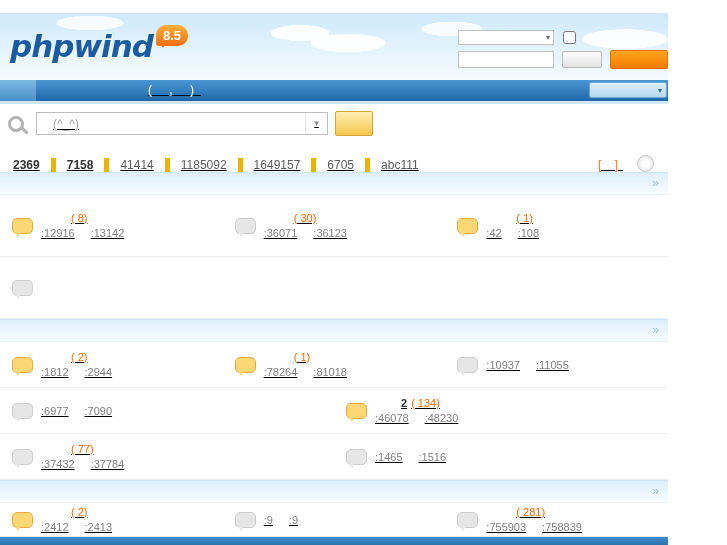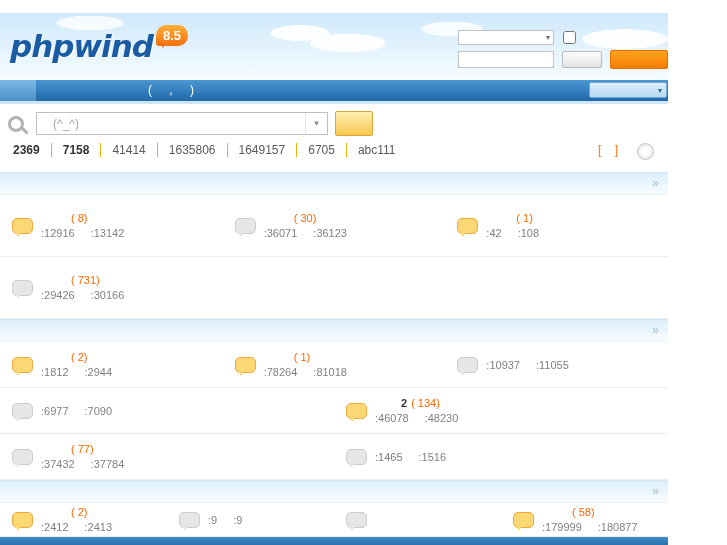--- a/index.html
+++ b/index.html
@@ -1,18 +1,18 @@
 <!DOCTYPE html>
 <html><head>
 <meta charset="utf-8">
 <style>
   * { margin:0; padding:0; box-sizing:border-box; }
   html,body { background:#fff; }
   body { width:727px; height:545px; overflow:hidden; font-family:"Liberation Sans", sans-serif; }
-  .page { width:668px; height:545px; position:relative; background:#fff; }
+  .page { width:668px; height:545px; position:relative; background:#fff;text-decoration:underline; }
 
   
   .topstrip { height:13px; background:#ffffff; }
 
   
   .sky { height:67px; position:relative;
     background:
       radial-gradient(ellipse 48px 13px at 300px 20px, rgba(255,255,255,.95) 60%, rgba(255,255,255,0) 62%),
       radial-gradient(ellipse 62px 15px at 348px 30px, rgba(255,255,255,.9) 60%, rgba(255,255,255,0) 62%),
       radial-gradient(ellipse 50px 12px at 452px 16px, rgba(255,255,255,.85) 60%, rgba(255,255,255,0) 62%),
@@ -64,22 +64,22 @@
     display:flex; align-items:center; background:#fff; }
   .search-field input { border:none; outline:none; flex:1; padding-left:16px; font-size:12px; color:#666;
     font-family:"Liberation Sans", sans-serif; background:transparent; }
   .search-field input::placeholder { color:#a8a8a8; }
   .field-chev { width:22px; text-align:center; color:#8a8a8a; font-size:9px;
     border-left:1px solid #e4e4e4; line-height:21px; cursor:pointer; }
   .search-btn { width:38px; height:25px; margin-left:7px; background:linear-gradient(#fdeeb2,#f7c84e);
     border:1px solid #d9a43c; border-radius:2px; cursor:pointer; }
 
   
-  .stats { height:29px; display:flex; align-items:flex-start; font-size:12px; padding:0 8px 0 2px; background:#fff; }
-  .stat { padding:0 11px; color:#5a5a5a; border-left:1px solid #eab308; white-space:nowrap; }
+  .stats { height:29px; display:flex; align-items:flex-end; font-size:12px; padding:0 8px 0 2px; background:#fff; }
+  .stat { padding:0 11px; color:#5a5a5a; border-left:5px solid #eab308; white-space:nowrap; }
   .stat:first-child { border-left:none; }
   .stat.b { font-weight:bold; color:#333; }
   .more { margin-left:auto; color:#ff7417; letter-spacing:5px; font-size:12px; cursor:pointer; white-space:nowrap; }
   .badge-circle { width:17px; height:17px; border-radius:50%; margin:0 6px 0 14px; flex:0 0 auto;
     background:radial-gradient(#ffffff 30%, #dcdcdc); border:1px solid #c5c5c5; cursor:pointer; }
 
   
   .cat-header { height:23px; background:linear-gradient(#ddeffb,#f7fcff);
     border-top:1px solid #cfe6f5; border-bottom:1px solid #e8f2f9; position:relative; cursor:pointer; }
   .cat-arrow { position:absolute; right:9px; top:3px; color:#a0bed2; font-size:12px; cursor:pointer; }
@@ -150,21 +150,21 @@
       <input placeholder="(^_^)" style="">
       <span class="field-chev">▾</span>
     </div>
     <button class="search-btn"></button>
   </div>
 
   <div class="stats">
     <span class="stat b">2369</span>
     <span class="stat b">7158</span>
     <span class="stat">41414</span>
-    <span class="stat">1635806</span>
+    <span class="stat">1185092</span>
     <span class="stat">1649157</span>
     <span class="stat">6705</span>
     <span class="stat">abc111</span>
     <span class="more">[ ]</span>
     <span class="badge-circle"></span>
   </div>
 
   <div class="section">
     <div class="cat-header">
       <span class="cat-arrow">»</span>
@@ -189,24 +189,20 @@
             <span class="bubble" data-variant="yellow"></span>
             <span class="ct">
               <span class="l1"><b class="pfx"></b><span class="today">( 1)</span></span>
               <span class="l2"><span class="c">:42</span><span class="c">:108</span></span>
             </span>
           </div>
       </div>
       <div class="frow">
         <div class="cell">
             <span class="bubble" data-variant="gray"></span>
-            <span class="ct">
-              <span class="l1"><b class="pfx"></b><span class="today">( 731)</span></span>
-              <span class="l2"><span class="c">:29426</span><span class="c">:30166</span></span>
-            </span>
           </div>
       </div>
     </div>
   </div>
 
   <div class="section">
     <div class="cat-header">
       <span class="cat-arrow">»</span>
     </div>
     <div class="sec1">
@@ -279,26 +275,23 @@
             </span>
           </div>
         <div class="cell">
             <span class="bubble" data-variant="gray"></span>
             <span class="ct">
               <span class="l2"><span class="c">:9</span><span class="c">:9</span></span>
             </span>
           </div>
         <div class="cell">
             <span class="bubble" data-variant="gray"></span>
-          </div>
-        <div class="cell">
-            <span class="bubble" data-variant="yellow"></span>
-            <span class="ct">
-              <span class="l1"><b class="pfx"></b><span class="today">( 58)</span></span>
-              <span class="l2"><span class="c">:179999</span><span class="c">:180877</span></span>
+            <span class="ct">
+              <span class="l1"><b class="pfx"></b><span class="today">( 281)</span></span>
+              <span class="l2"><span class="c">:755903</span><span class="c">:758839</span></span>
             </span>
           </div>
       </div>
     </div>
   </div>
 
   <div class="footer"></div>
 </div>
 
 </body></html>

